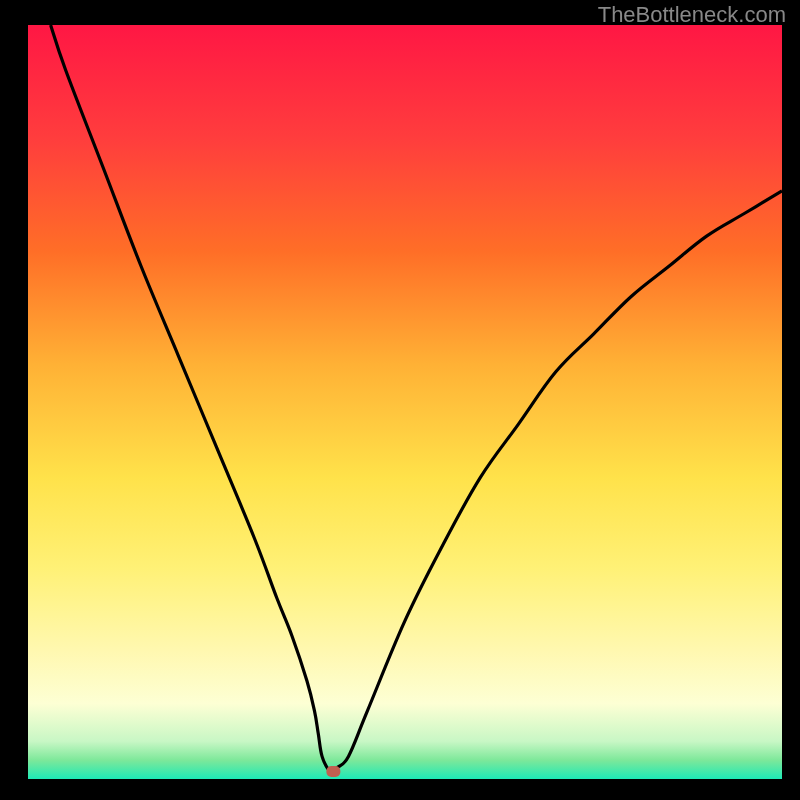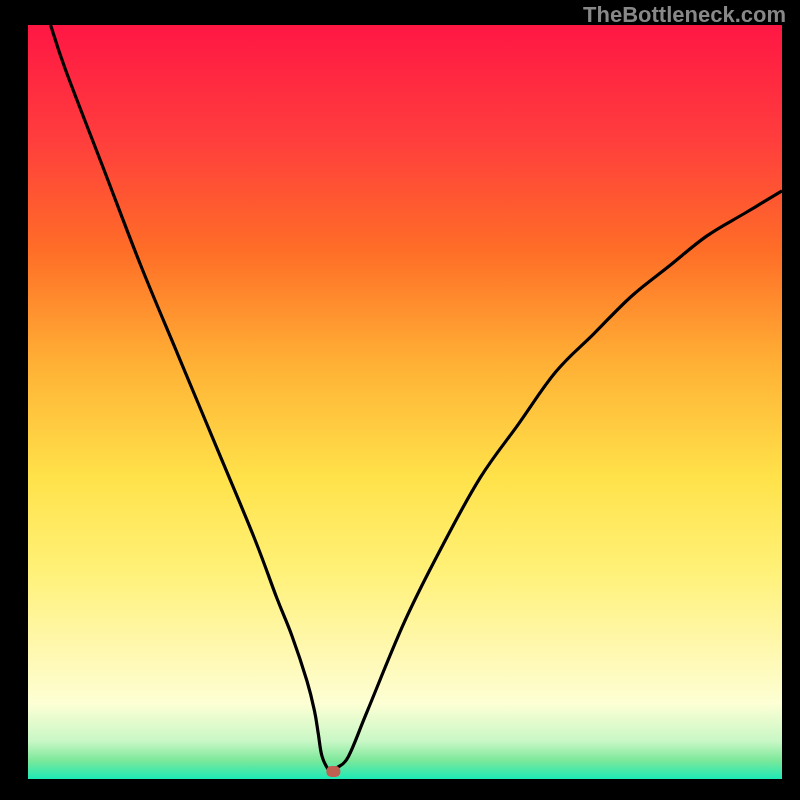--- a/index.html
+++ b/index.html
@@ -19,21 +19,21 @@
     height: 800px;
   }
   .watermark {
     position: absolute;
     top: 2px;
     right: 14px;
     font-family: Arial, sans-serif;
     font-size: 22px;
     color: #888;
     z-index: 10;
-    font-weight: 700;
+    font-weight: 400;
   }
 </style>
 </head>
 <body>
 
 <div class="chart-container">
   <svg id="chart-svg" width="800" height="800" viewBox="0 0 800 800">
     <defs>
       <linearGradient id="bg-grad" x1="0" y1="0" x2="0" y2="1">
           <stop offset="0%" stop-color="#ff1744"></stop>

